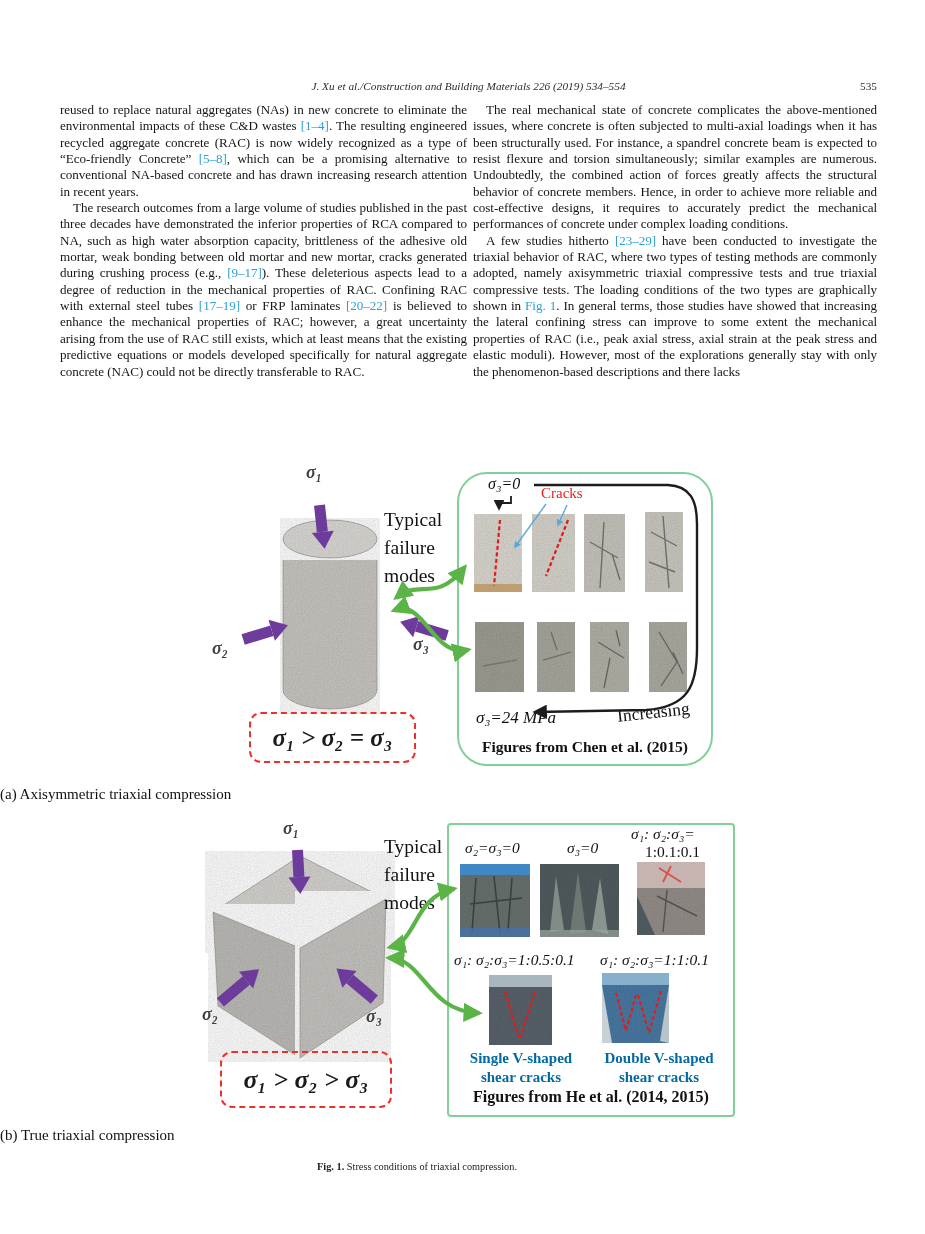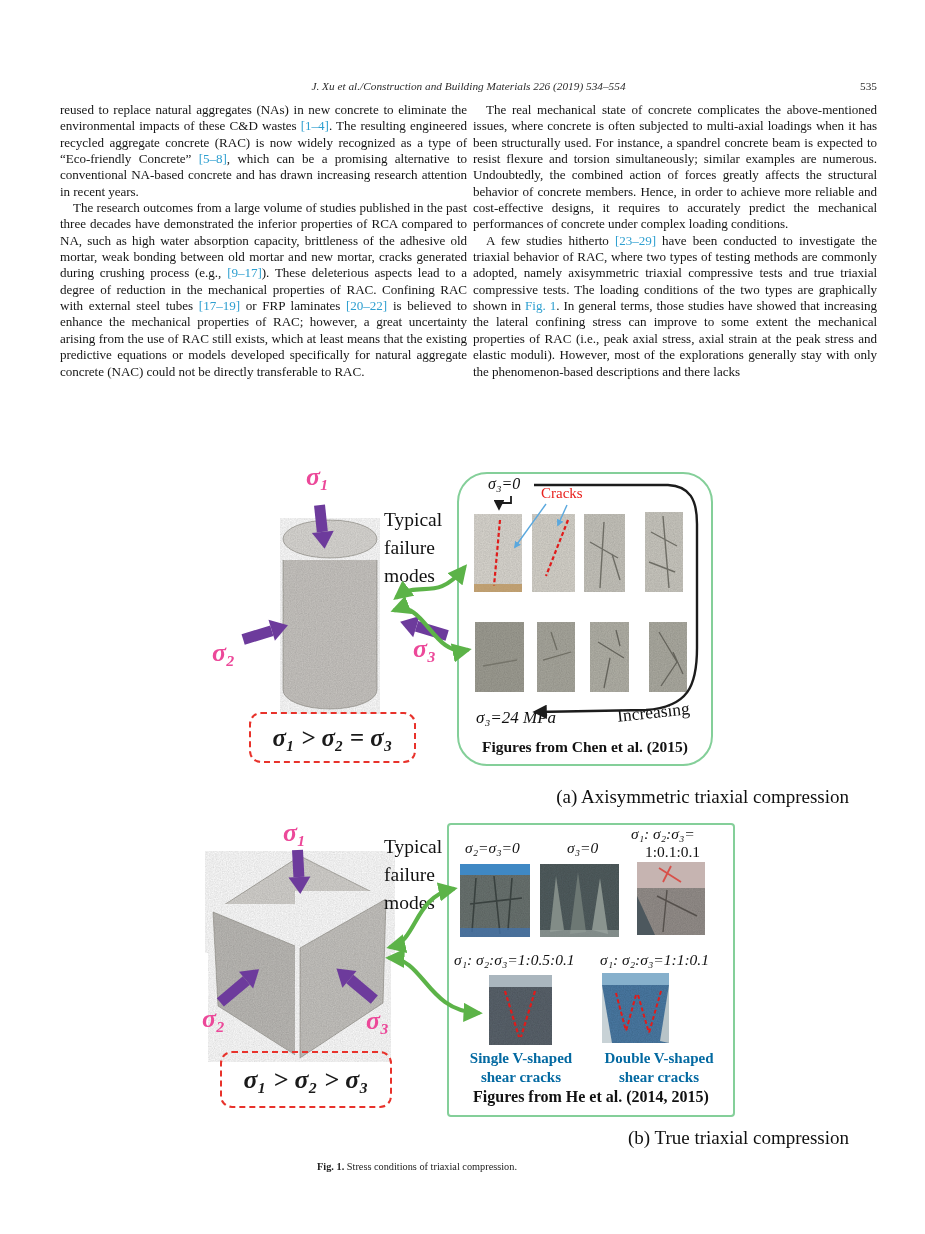--- a/index.html
+++ b/index.html
@@ -12,21 +12,21 @@
   
   .col{position:absolute;top:102px;font-size:13.1px;line-height:16.35px;text-align:justify;
        letter-spacing:-0.05px;color:#151515;}
   #col-left{left:60px;width:407px;}
   #col-right{left:473px;width:404px;}
   .para{margin:0;}
   .para.indent{text-indent:13px;}
   .ref-link{color:#2e9fd0;}
   
   .abs{position:absolute;}
-  .sigma-big{position:absolute;font-size:26px;font-weight:bold;font-style:italic;color:#ec4899;
+  .sigma-big{position:absolute;font-size:18px;font-weight:bold;font-style:italic;color:#404040;
              font-family:"Liberation Serif","DejaVu Serif",serif;white-space:nowrap;}
   .failure{position:absolute;width:66px;font-size:19.5px;line-height:28px;color:#111;}
   .cond-box{position:absolute;border:2.2px dashed #e8322b;border-radius:12px;display:flex;
             align-items:center;justify-content:center;font-size:25px;font-weight:bold;font-style:italic;
             color:#1a1a1a;white-space:nowrap;}
   .panel{position:absolute;border:2.5px solid #84cf99;background:#fff;}
   #panel-a{left:457px;top:472px;width:252px;height:290px;border-radius:30px;}
   #panel-b{left:447px;top:823px;width:284px;height:290px;border-radius:4px;}
   .plabel{position:absolute;font-style:italic;font-size:15.5px;color:#111;white-space:nowrap;}
   .red-label{position:absolute;color:#0369a1;font-weight:bold;font-size:15px;line-height:19px;
@@ -34,21 +34,21 @@
   .src-line{position:absolute;left:0;right:0;text-align:center;font-weight:bold;font-size:15.5px;color:#111;}
   .cracks-lbl{position:absolute;color:#e8211d;font-size:15px;}
   .increasing{position:absolute;font-size:17.5px;color:#111;transform:rotate(-6deg);white-space:nowrap;}
   .photo{position:absolute;}
   
   .parrow{position:absolute;display:flex;align-items:center;transform-origin:0 50%;height:22px;}
   .parrow .sh{height:11px;background:#6d3b9c;}
   .parrow .hd{width:0;height:0;border-left:17px solid #6d3b9c;border-top:11px solid transparent;
               border-bottom:11px solid transparent;}
   
-  .subcap{position:absolute;left:0;width:849px;text-align:right;font-size:19px;color:#101010;}
+  .subcap{position:absolute;left:0;width:849px;text-align:left;font-size:15px;color:#101010;}
   .figcap{position:absolute;left:0;width:834px;text-align:center;font-size:10.3px;color:#222;}
   .figcap .bold{font-weight:bold;}
   .overlay{position:absolute;left:0;top:0;pointer-events:none;}
 </style>
 </head>
 <body>
 
 <div class="page">
 
   <svg width="0" height="0" style="position:absolute" aria-hidden="true">

